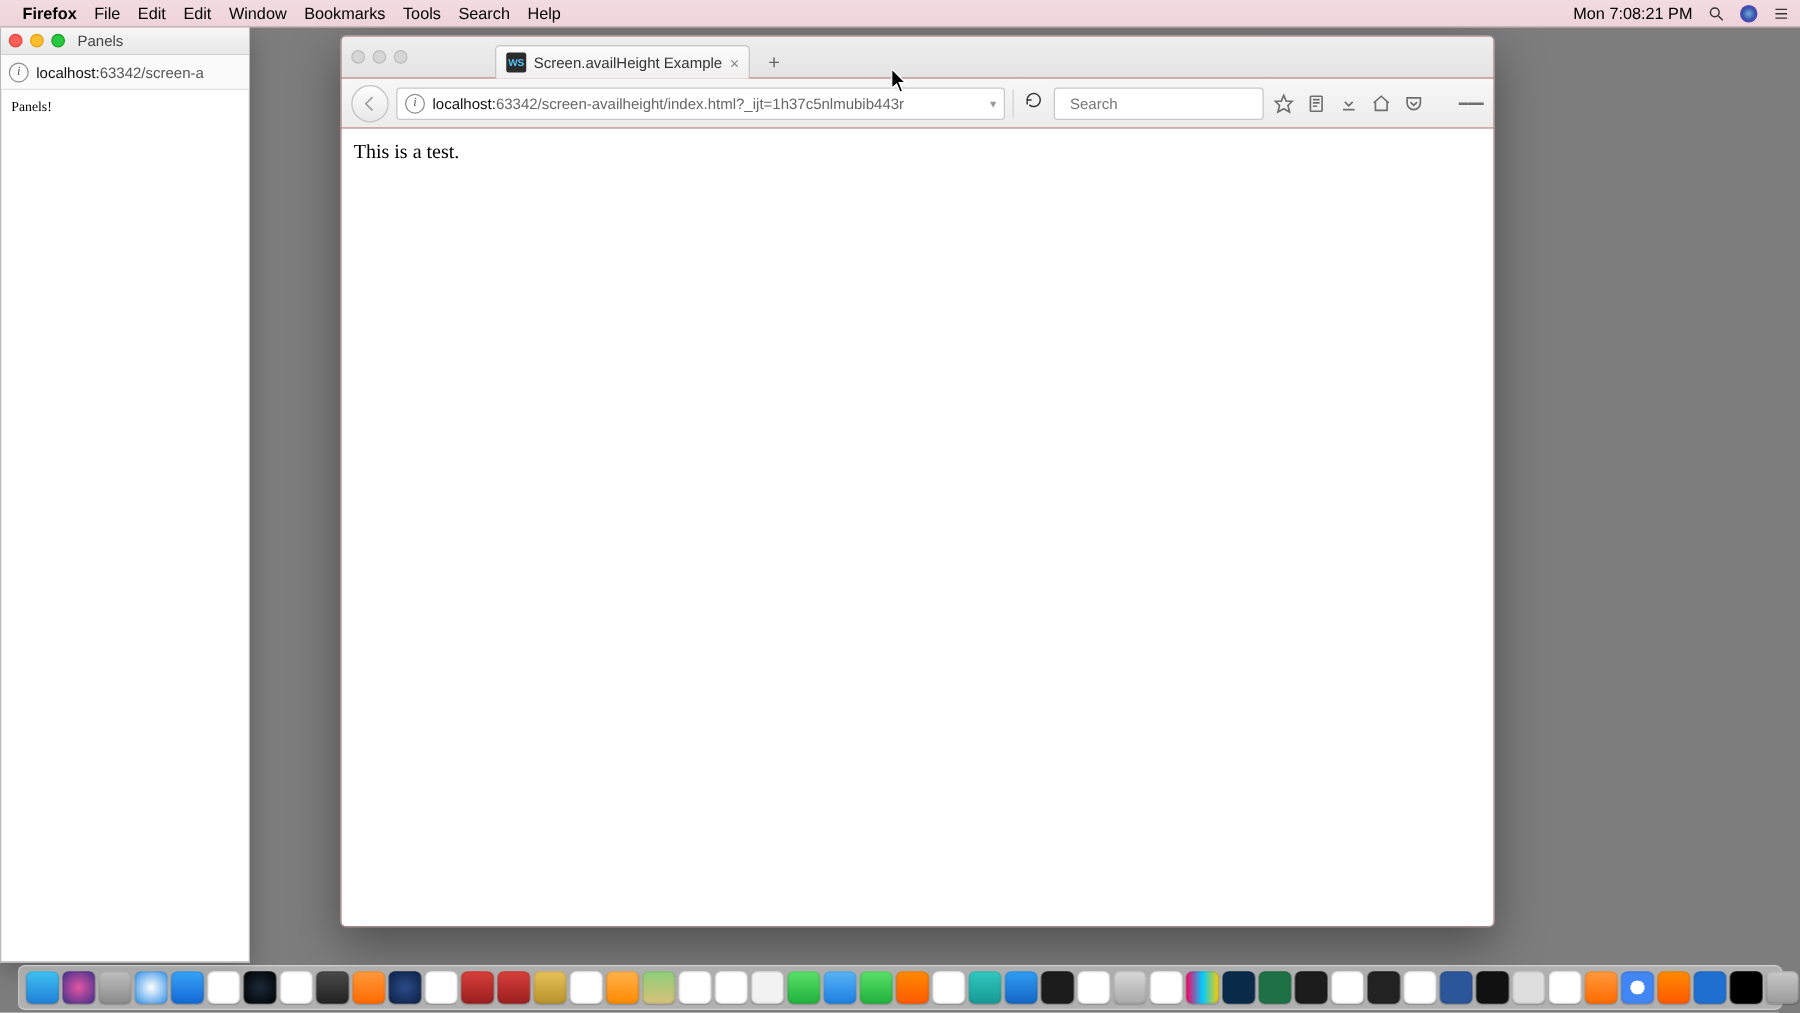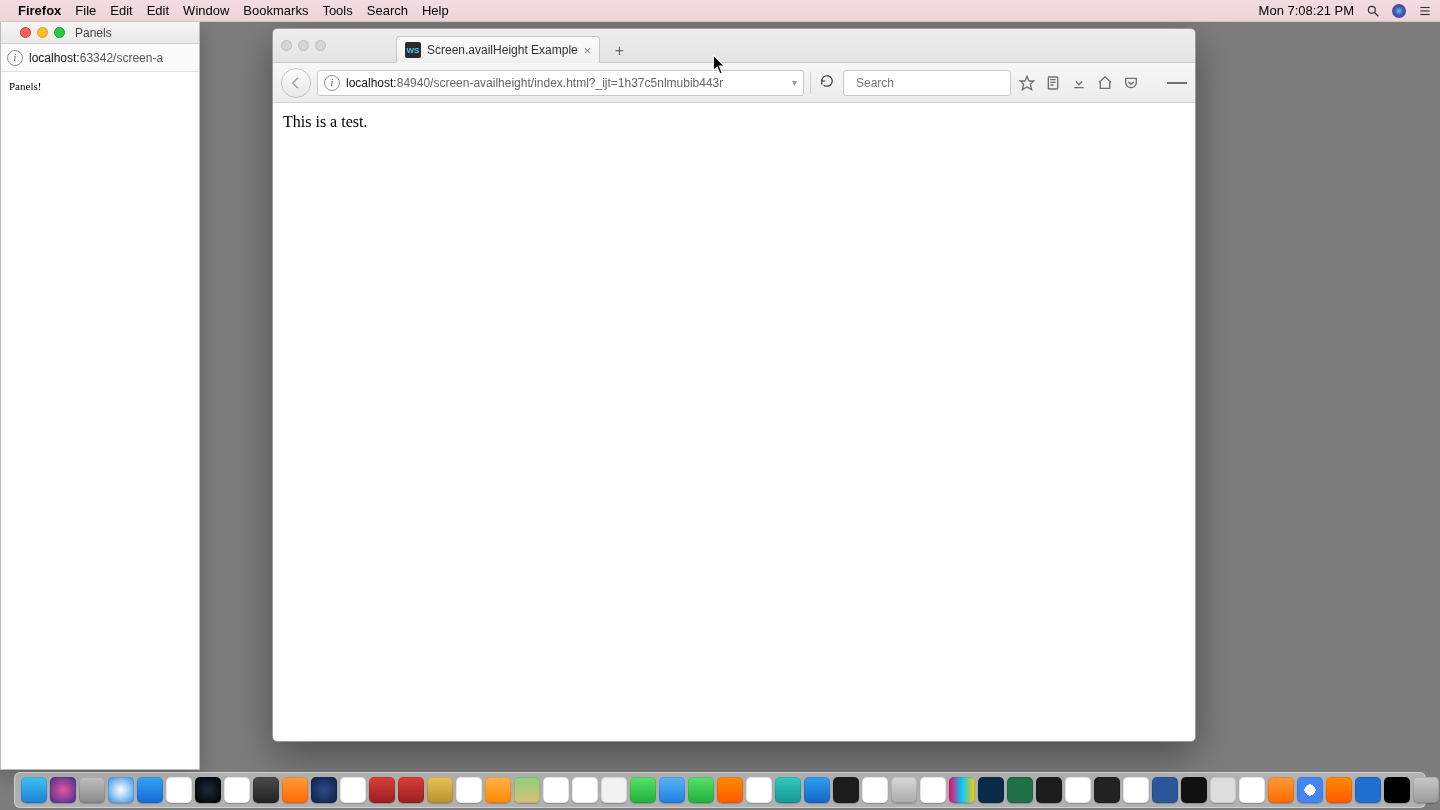--- a/index.html
+++ b/index.html
@@ -24,21 +24,21 @@
   .desktop { position:absolute; top:22px; left:0; right:0; bottom:0; background:#7d7d7d; }
 
   
   .win-small {
     position:absolute; top:22px; left:0; width:200px; height:748px;
     background:#fff; border:1px solid #b9b9b9; border-top:none;
     box-shadow:0 6px 20px rgba(0,0,0,.25); z-index:5;
   }
   .win-small .titlebar {
     height:22px; background:linear-gradient(#f6f6f6,#e8e8e8);
-    border-bottom:1px solid #d0d0d0; display:flex; align-items:center; padding:0 19px;
+    border-bottom:1px solid #d0d0d0; display:flex; align-items:center; padding:0 6px;
     font-size:12px; color:#444;
   }
   .traffic { display:flex; gap:6px; margin-right:10px; }
   .traffic span { width:11px; height:11px; border-radius:50%; display:block; }
   .tl-close { background:#ff5f57; border:1px solid #e24238; }
   .tl-min   { background:#ffbd2e; border:1px solid #e1a116; }
   .tl-max   { background:#28c940; border:1px solid #1ba125; }
   .tl-inactive { background:#d6d6d6; border:1px solid #bcbcbc; }
   .win-small .addr {
     height:28px; display:flex; align-items:center; gap:6px; padding:0 6px;
@@ -191,21 +191,21 @@
 
   <div class="toolbar">
     <div class="nav-back">
       <svg viewBox="0 0 24 24" width="16" height="16" fill="none" stroke="currentColor" stroke-width="2">
           <polyline points="15 4 7 12 15 20"></polyline>
         </svg>
     </div>
     <div class="urlbox">
       <span class="info-circ">i</span>
       <span class="url-text">
-        <span class="host">localhost:</span><span>84940/screen-availheight/index.html?_ijt=1h37c5nlmubib443r</span>
+        <span class="host">localhost:</span><span>63342/screen-availheight/index.html?_ijt=1h37c5nlmubib443r</span>
       </span>
       <span class="dropdown-marker">▾</span>
     </div>
     <span class="sep-vert"></span>
     <span class="reload">
       <svg viewBox="0 0 24 24" width="14" height="14" fill="none" stroke="#333" stroke-width="2">
           <path d="M3 12a9 9 0 1 1 3 6.7"></path>
           <polyline points="3 18 3 12 9 12"></polyline>
         </svg>
     </span>

